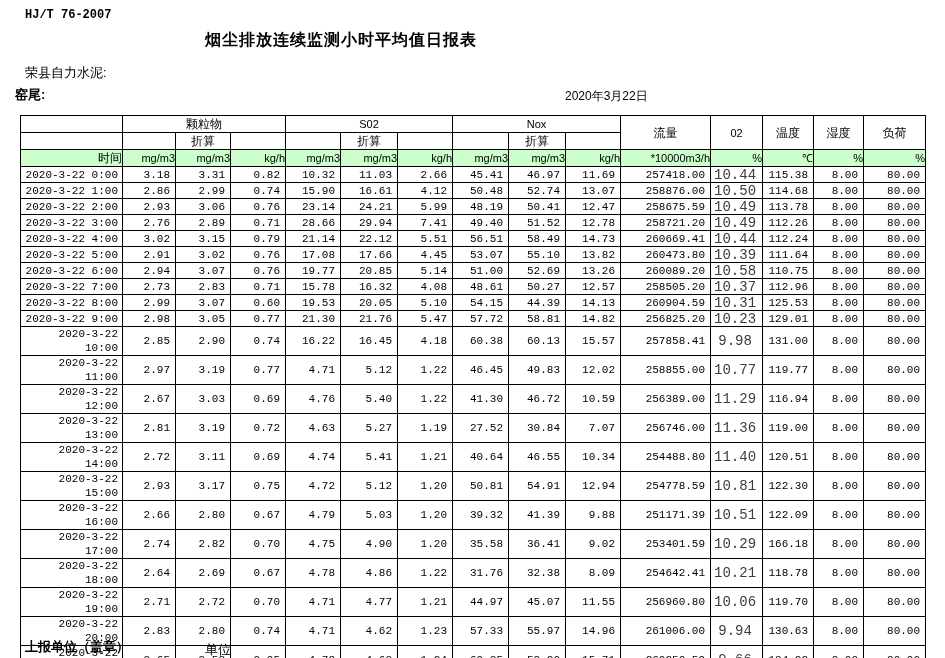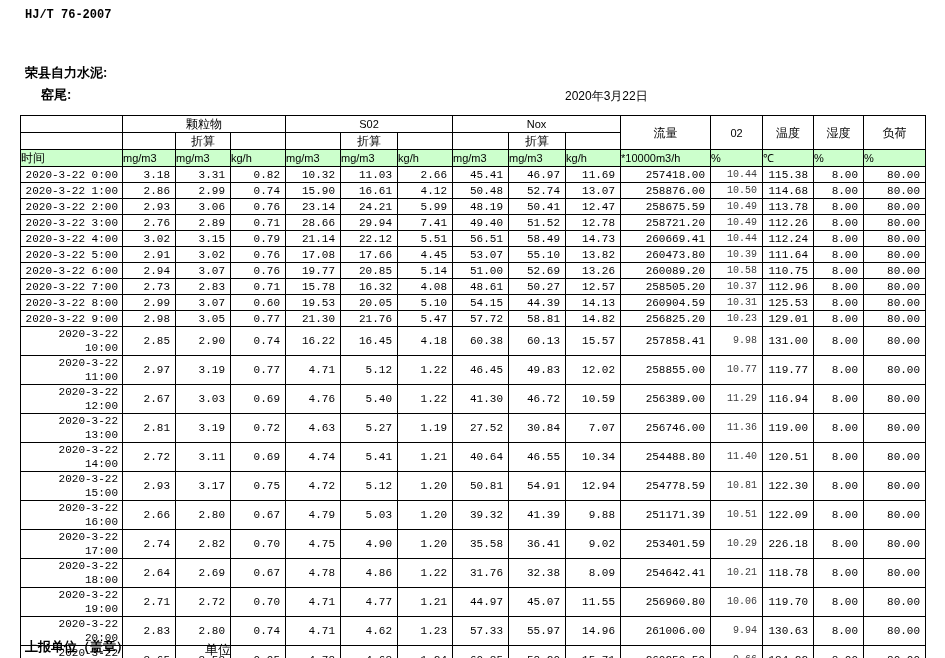--- a/index.html
+++ b/index.html
@@ -3,53 +3,54 @@
 <meta charset="utf-8">
 <style>
   html,body { margin:0; padding:0; background:#fff; }
   #page {
     position:relative; width:945px; height:658px; background:#ffffff;
     font-family:"Liberation Sans", sans-serif; color:#000; overflow:hidden;
   }
   .abs { position:absolute; white-space:nowrap; }
   #standard   { left:25px;  top:8px;  font-size:12px; font-weight:bold; font-family:"Liberation Mono", monospace; }
   #page-title { left:205px; top:30px; font-size:16px; font-weight:bold; letter-spacing:1px; }
-  #company    { left:25px;  top:64px; font-size:13px; font-weight:bold; }
-  #location   { left:41px;  top:86px; font-size:13px; font-weight:bold; }
+  #company    { left:25px;  top:64px; font-size:13px; font-weight:normal; }
+  #location   { left:15px;  top:86px; font-size:13px; font-weight:bold; }
   #report-date{ left:565px; top:88px; font-size:12px; }
 
   table#report {
     position:absolute; left:20px; top:115px;
     border-collapse:collapse; table-layout:fixed; width:906px;
     font-size:11px;
   }
   #report td {
     border:1px solid #000; padding:0 5px 0 2px; height:15px;
     font-family:"Liberation Mono", monospace;
     text-align:right; overflow:hidden; line-height:14px;
   }
   #report tr.hdr td { height:16px; text-align:center; padding:0; font-family:"Liberation Sans", sans-serif; }
   #report tr.hdr td.cn { font-size:12px; }
-  #report tr.units td { background:#ccffcc; text-align:left; padding:0; font-size:11px; }
+  #report tr.units td { background:#ccffcc; text-align:right; padding:0; font-size:11px; }
   #report td.time { font-size:11px; padding-right:4px;margin-left:7px; }
-  #report td.c-o2 { font-size:10px; color:#3c3c3c; }
+  #report td.c-o2 { font-size:14px; color:#3c3c3c;text-align:center; }
   col.c-time{width:102px;} col.c1{width:53px;} col.c2{width:55px;} col.c3{width:55px;}
   col.c4{width:55px;} col.c5{width:57px;} col.c6{width:55px;} col.c7{width:56px;}
   col.c8{width:57px;} col.c9{width:55px;} col.c-flow{width:90px;} col.c-o2{width:52px;}
   col.c-temp{width:51px;} col.c-hum{width:50px;} col.c-load{width:62px;}
 
   #footer-flow { left:25px; top:616px; font-size:12px; font-weight:bold; }
   #footer-report-unit { left:25px; top:638px; font-size:13px; font-weight:bold; }
   #footer-unit { left:205px; top:641px; font-size:13px; }
 </style>
 </head>
 <body>
 
 <div id="page">
   <div class="abs" id="standard">HJ/T  76-2007</div>
+  <div class="abs" id="page-title">烟尘排放连续监测小时平均值日报表</div>
   <div class="abs" id="company">荣县自力水泥:</div>
   <div class="abs" id="location">窑尾:</div>
   <div class="abs" id="report-date">2020年3月22日</div>
 
   <table id="report">
     <colgroup>
       <col class="c-time">
         <col class="c1">
         <col class="c2">
         <col class="c3">
@@ -402,21 +403,21 @@
           <td>2.82</td>
           <td>0.70</td>
           <td>4.75</td>
           <td>4.90</td>
           <td>1.20</td>
           <td>35.58</td>
           <td>36.41</td>
           <td>9.02</td>
           <td>253401.59</td>
           <td class="c-o2">10.29</td>
-          <td>226.18</td>
+          <td>166.18</td>
           <td>8.00</td>
           <td>80.00</td>
         </tr>
         <tr>
           <td class="time">2020-3-22 18:00</td>
           <td>2.64</td>
           <td>2.69</td>
           <td>0.67</td>
           <td>4.78</td>
           <td>4.86</td>

